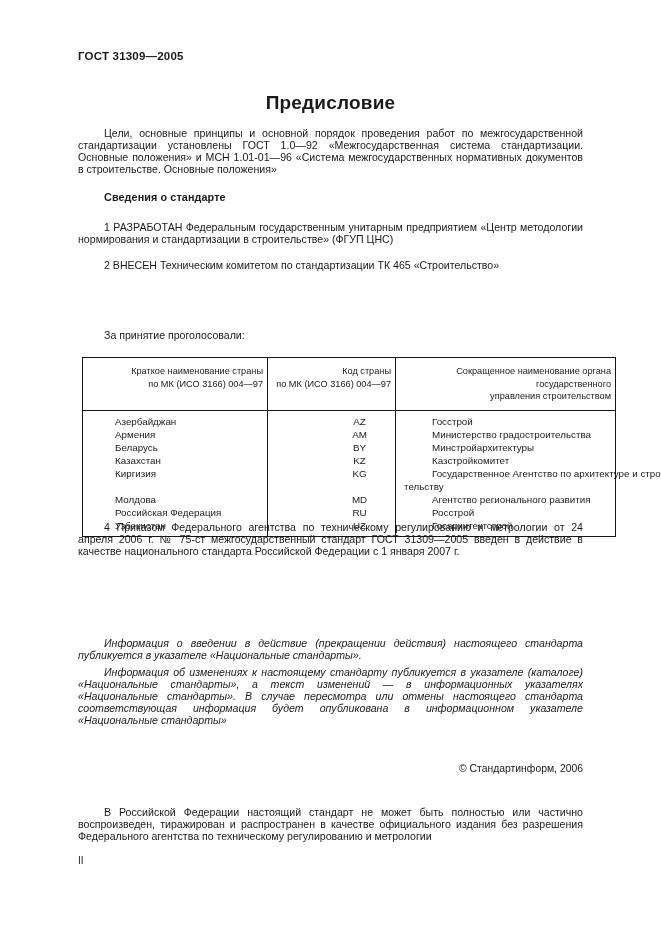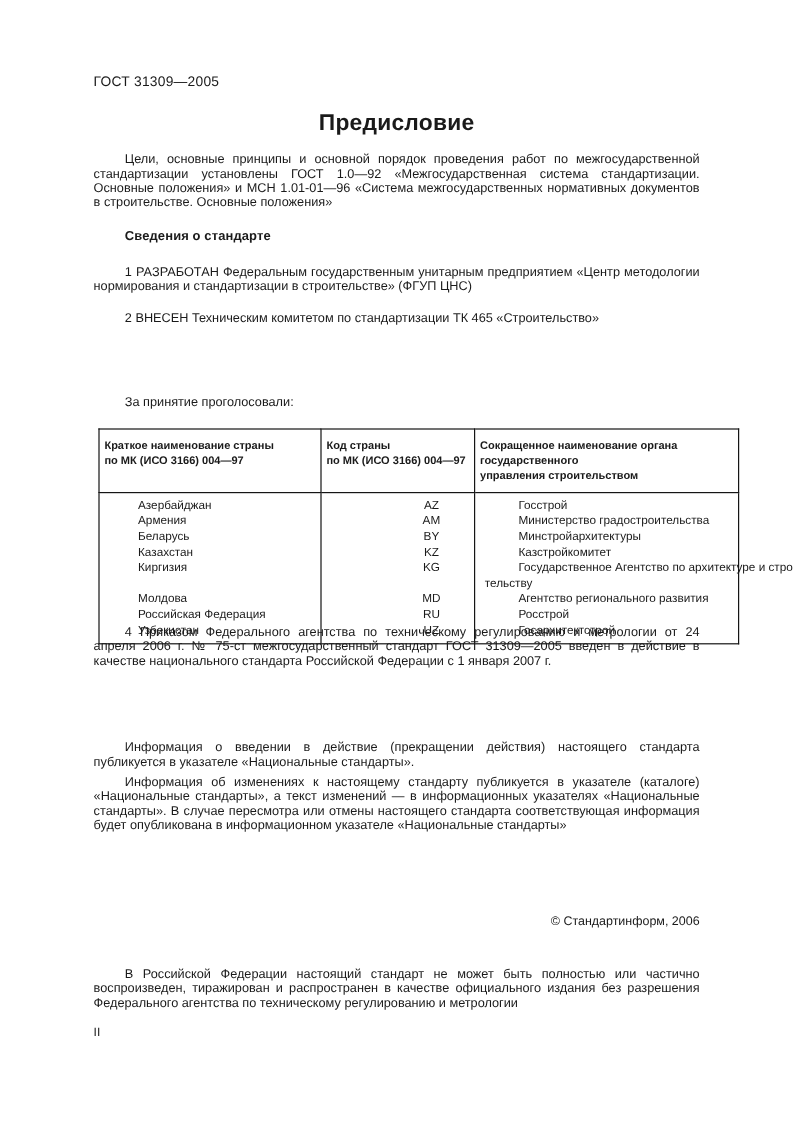--- a/index.html
+++ b/index.html
@@ -22,23 +22,23 @@
     width: 661px;
     height: 936px;
     box-sizing: border-box;
     padding: 0;
   }
 
   
   .doc-header {
     position: absolute;
     left: 78px;
-    top: 63px;
+    top: 50px;
     font-size: 11.5px;
-    font-weight: normal;
+    font-weight: bold;
     letter-spacing: 0.2px;
   }
 
   
   .section-title {
     position: absolute;
     left: 78px;
     top: 92px;
     width: 505px;
     text-align: center;
@@ -61,20 +61,22 @@
   .para .ind { display: inline-block; width: 26px; }
   .para.nojust { text-align: left; }
   .subhead {
     position: absolute;
     left: 104px;
     font-size: 10.8px;
     font-weight: bold;
     letter-spacing: 0.1px;
   }
   .ital {
+    font-style: italic;
+    margin-top: 20px;
   }
 
   
   .tbl-wrap {
     position: absolute;
     left: 82px;
     top: 357px;
     width: 533px;
   }
   table.countries {
@@ -83,22 +85,22 @@
     table-layout: fixed;
     font-size: 9.4px;
   }
   table.countries th,
   table.countries td {
     border: 1px solid #151515;
     padding: 4px;
     vertical-align: top;
   }
   table.countries thead th {
-    text-align: left;
-    font-weight: bold;
+    text-align: right;
+    font-weight: normal;
     line-height: 12.5px;
     padding: 7px 4px 7px 4px;
     font-size: 9.2px;
   }
   table.countries thead th.wide {
     font-size: 9.2px;
   }
   .col-a { width: 185px; }
   .col-b { width: 128px; }
   .col-c { width: 220px; }

